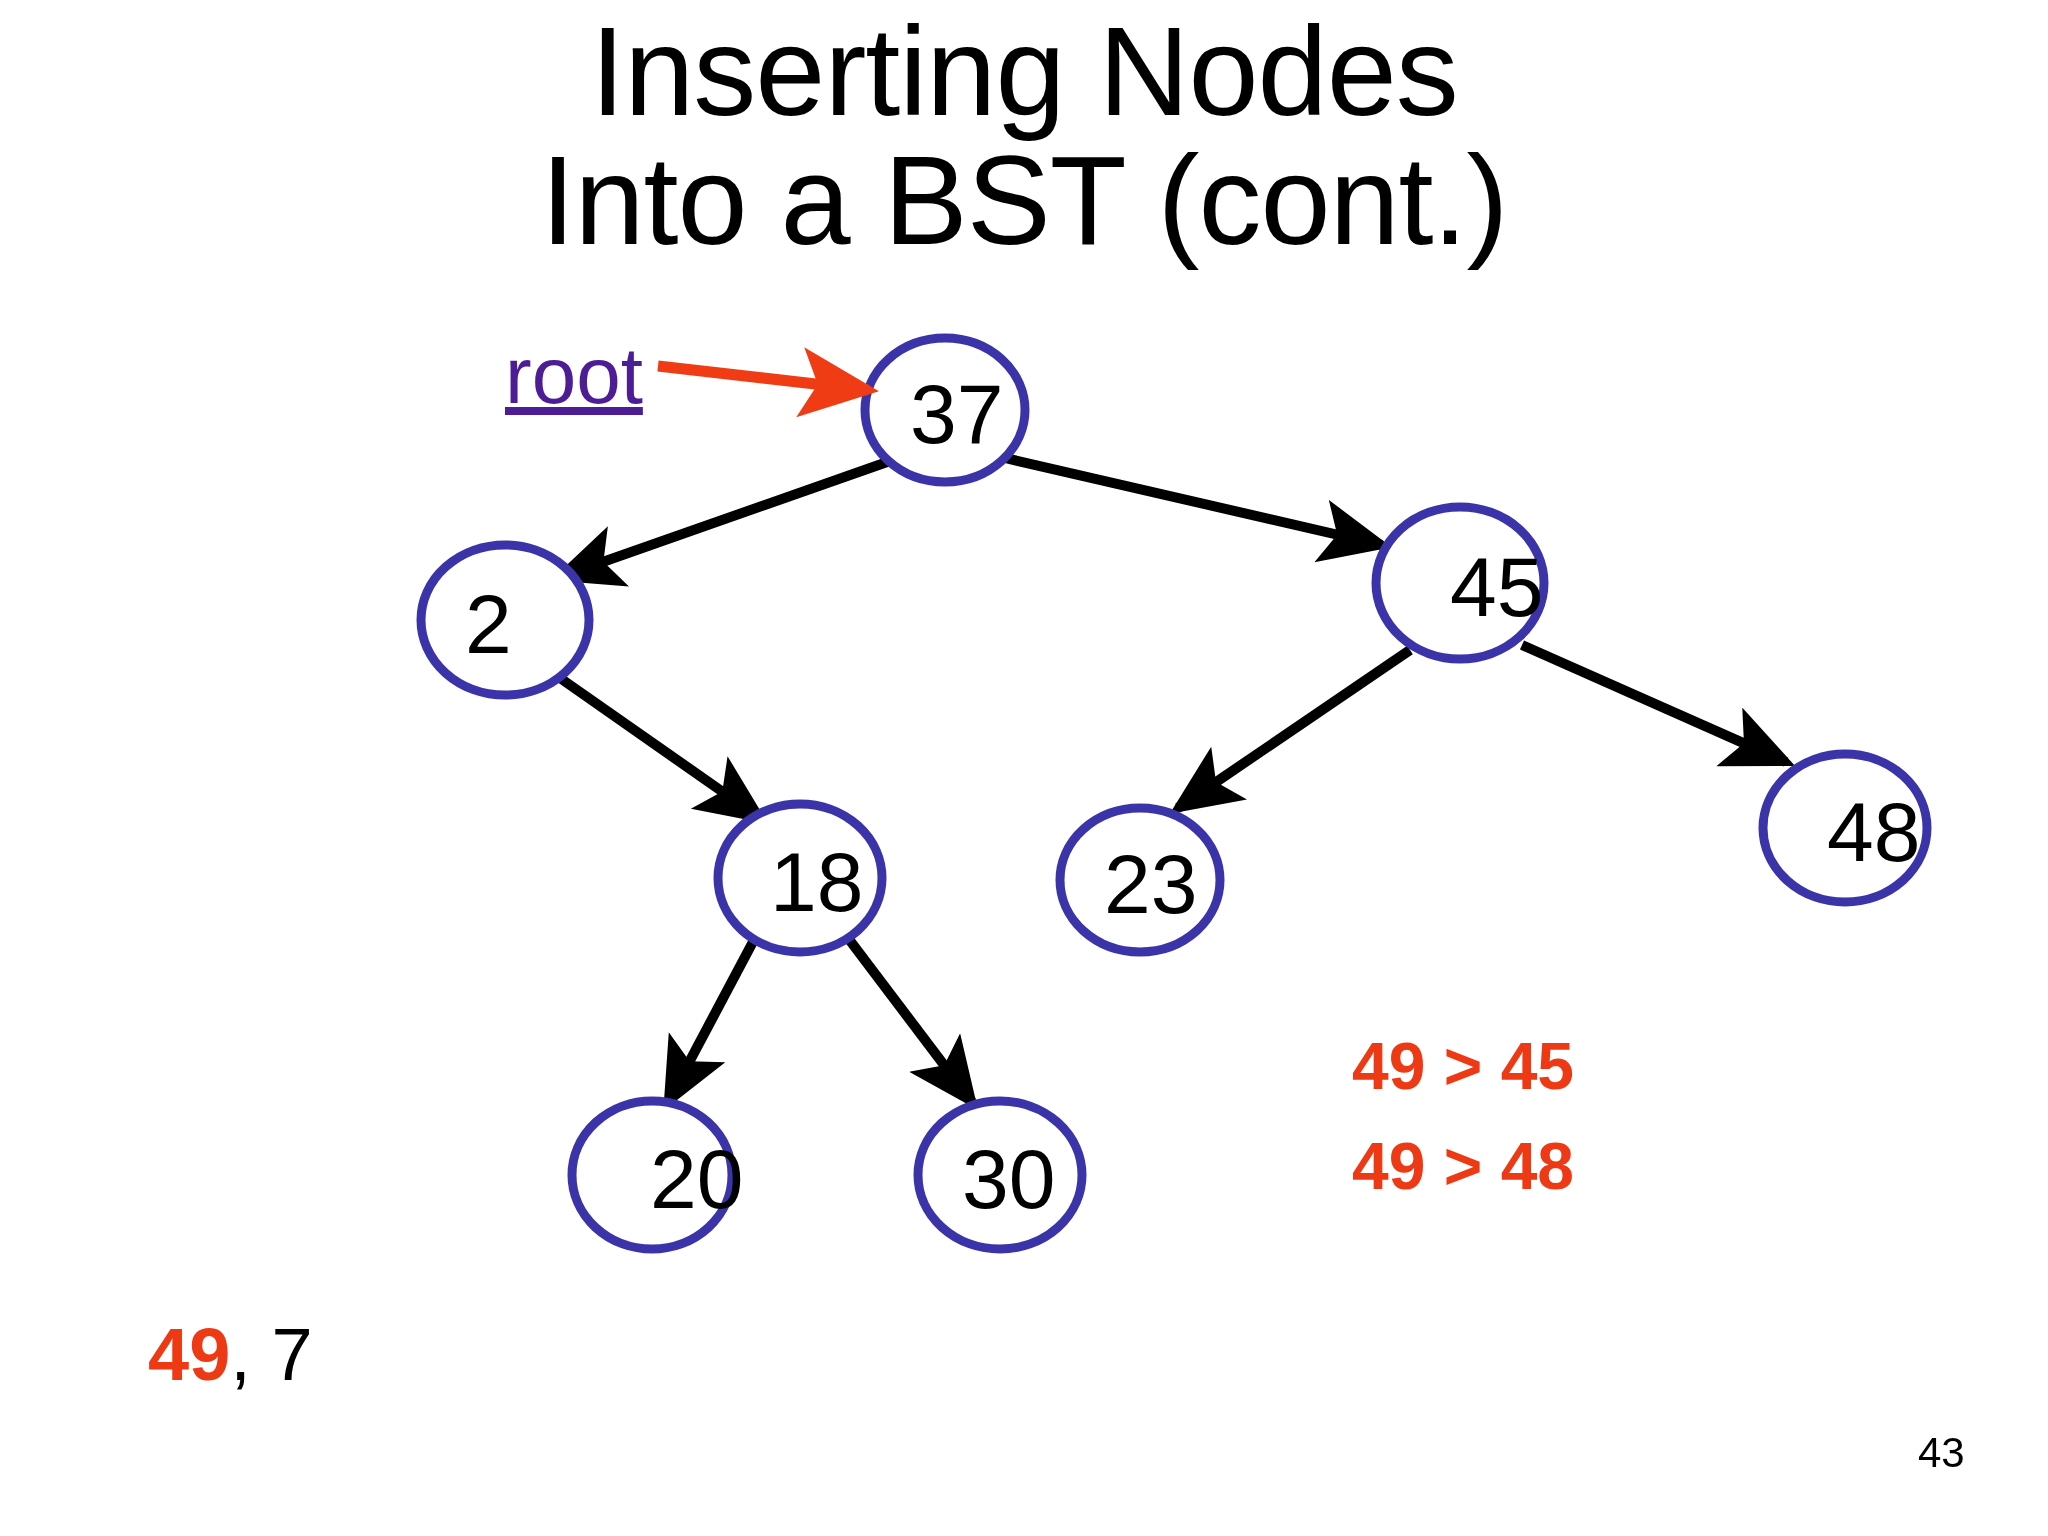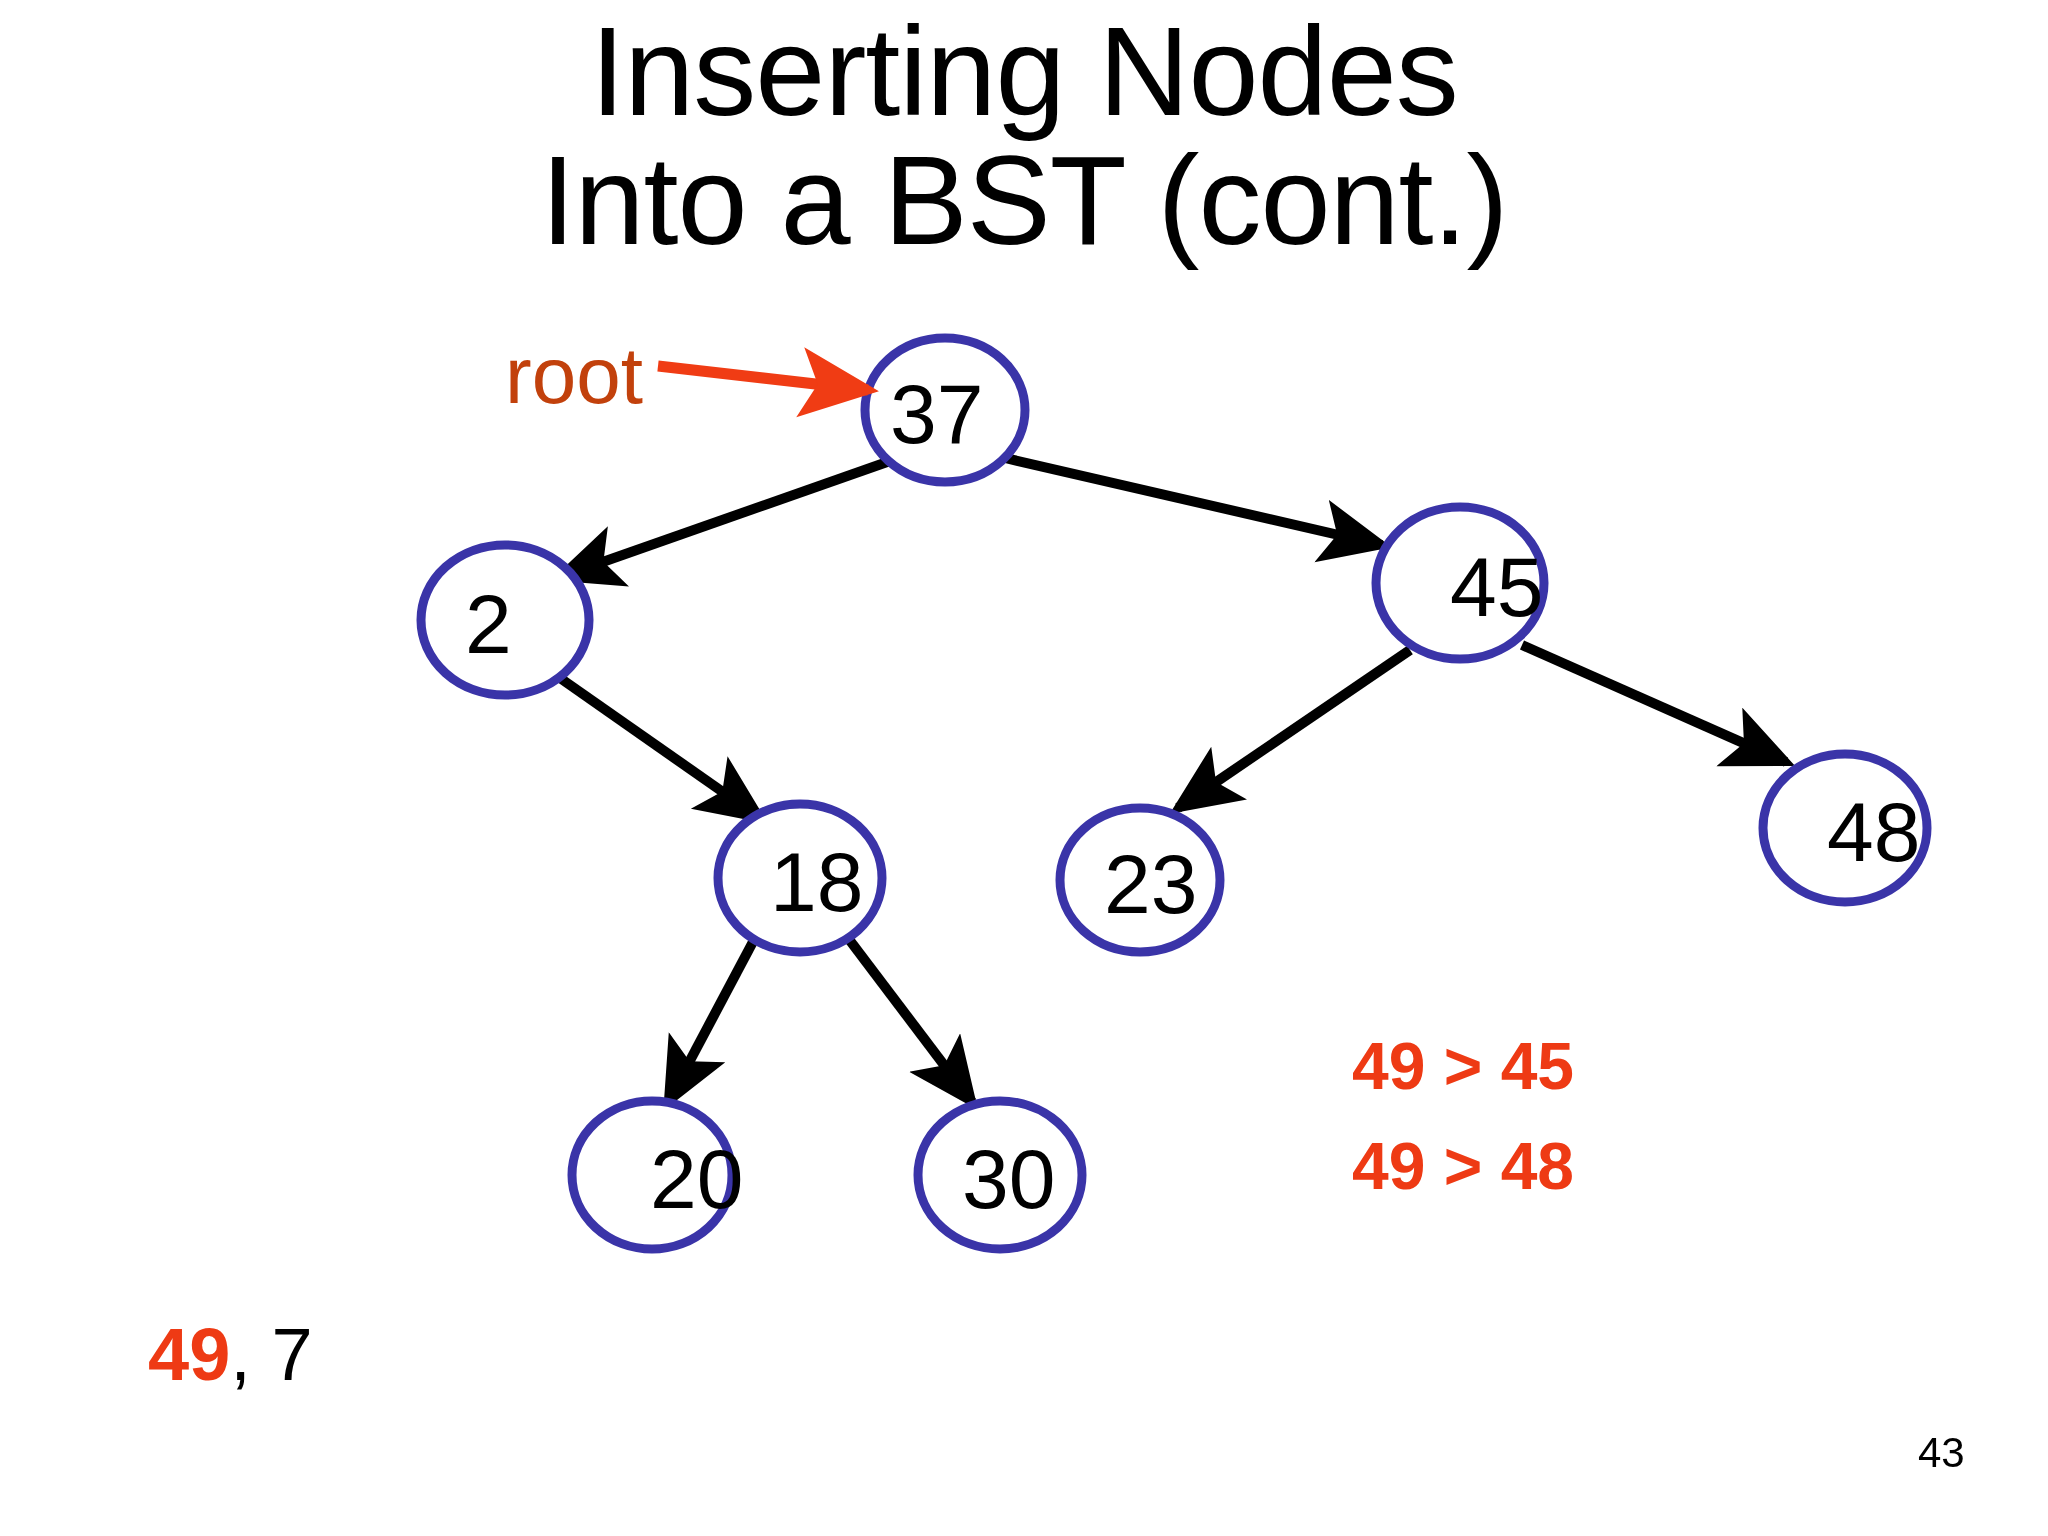--- a/index.html
+++ b/index.html
@@ -49,23 +49,24 @@
     font-weight: 400;
     line-height: 1;
     white-space: nowrap;
     font-family: "Liberation Sans", sans-serif;
   }
   #root-label {
     position: absolute;
     left: 505px;
     top: 336px;
     font-size: 80px;
-    color: #c2410c;
+    color: #4c1d95;
     line-height: 1;
     white-space: nowrap;
+    text-decoration: underline;
   }
   #comparison-list {
     position: absolute;
     left: 1352px;
     top: 1016px;
     color: #EE3A14;
     font-size: 66px;
     font-weight: bold;
     line-height: 1.52;
     white-space: nowrap;
@@ -131,21 +132,21 @@
         <ellipse cx="1845" cy="828" rx="82" ry="74" fill="#FFFFFF" stroke="#3A34A8" stroke-width="9"></ellipse>
         <ellipse cx="652" cy="1175" rx="80" ry="74" fill="#FFFFFF" stroke="#3A34A8" stroke-width="9"></ellipse>
         <ellipse cx="1000" cy="1175" rx="82" ry="74" fill="#FFFFFF" stroke="#3A34A8" stroke-width="9"></ellipse>
       </g>
     <g id="root-arrow-layer">
         <line x1="658" y1="366" x2="868" y2="390" stroke="#F03C14" stroke-width="11" marker-end="url(#arrow-red)"></line>
       </g>
   </svg>
 
   <div id="node-label-layer">
-      <div class="node-label" style="left: 890px; top: 372px; text-align: right;">37</div>
+      <div class="node-label" style="left: 910px; top: 372px; text-align: right;">37</div>
       <div class="node-label" style="left: 465px; top: 582px;">2</div>
       <div class="node-label" style="left: 1450px; top: 545px;">45</div>
       <div class="node-label" style="left: 770px; top: 840px;">18</div>
       <div class="node-label" style="left: 1104px; top: 842px;">23</div>
       <div class="node-label" style="left: 1827px; top: 790px;">48</div>
       <div class="node-label" style="left: 614px; top: 1137px; margin-left: 36px;">20</div>
       <div class="node-label" style="left: 962px; top: 1137px;">30</div>
     </div>
 
   <div id="root-label">root</div>

